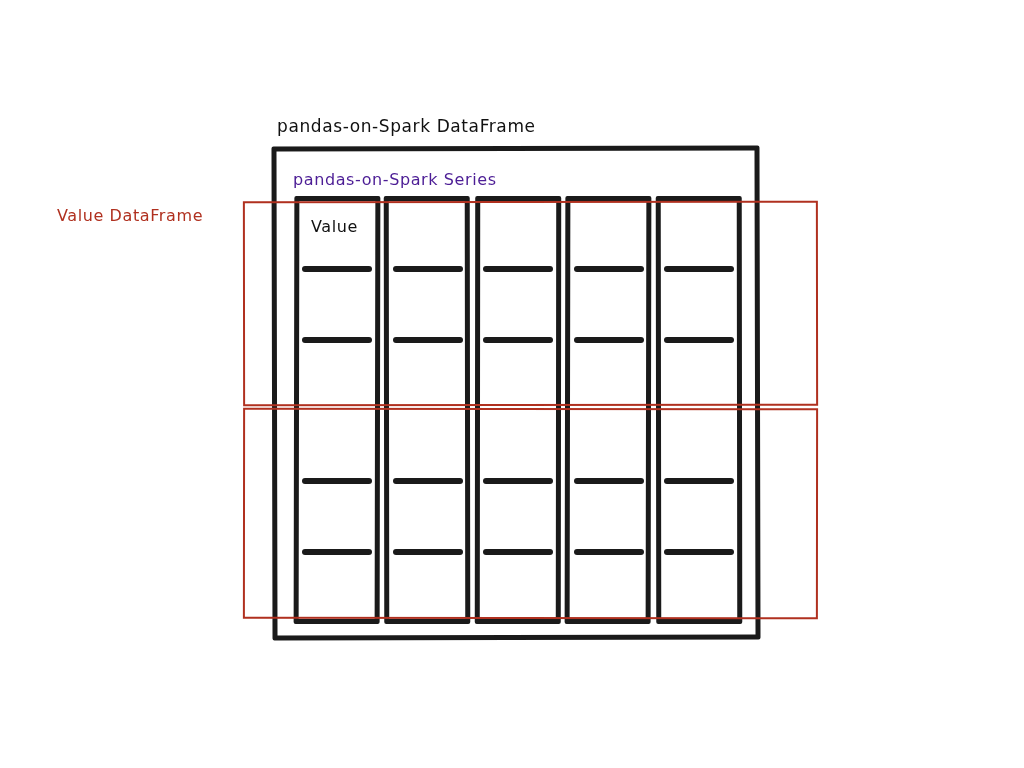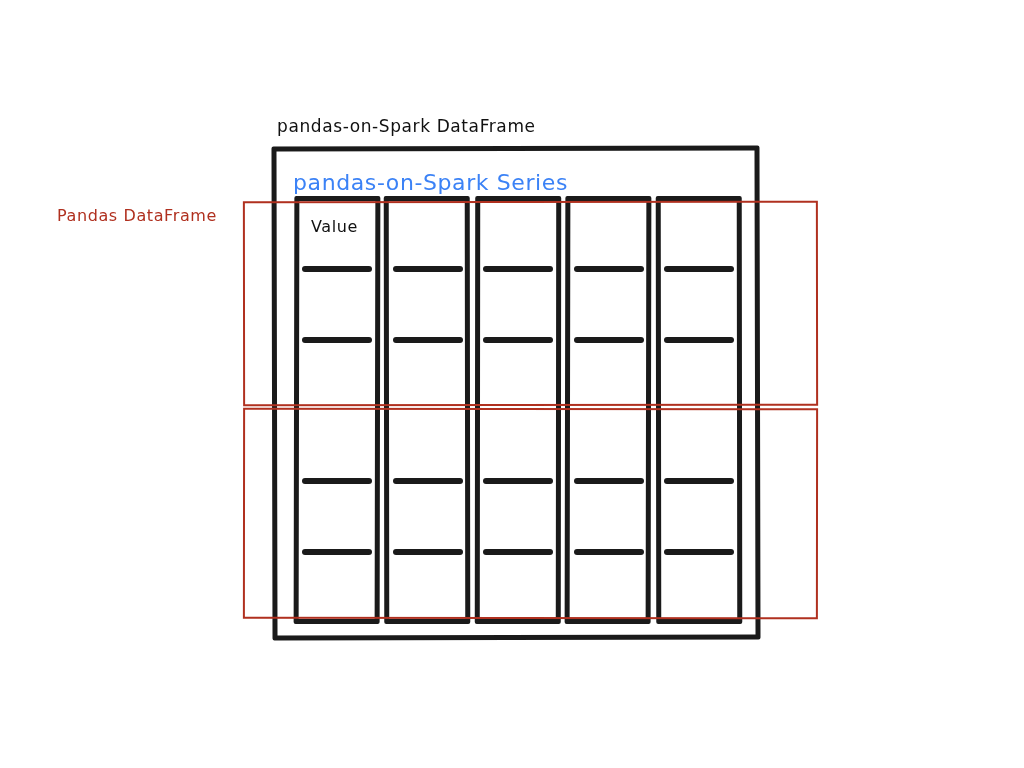--- a/index.html
+++ b/index.html
@@ -29,22 +29,22 @@
   }
   #label-psdf {
     left: 277px;
     top: 116px;
     font-size: 17px;
     color: #111111;
   }
   #label-psseries {
     left: 293px;
     top: 170px;
-    font-size: 22px;
-    color: #3b82f6;
+    font-size: 16px;
+    color: #4c1d95;
   }
   #label-value {
     left: 311px;
     top: 217px;
     font-size: 16px;
     color: #111111;
   }
   #label-pandas-df {
     left: 57px;
     top: 206px;
@@ -125,15 +125,15 @@
 
   <div class="box red-box j3" style="left:243px; top:201px; width:575px; height:205px;"></div>
   <div class="box red-box j4" style="left:243px; top:408px; width:575px; height:211px;"></div>
 
   <div class="label" id="label-psdf">pandas-on-Spark DataFrame</div>
 
   <div class="label" id="label-psseries">pandas-on-Spark Series</div>
 
   <div class="label" id="label-value">Value</div>
 
-  <div class="label" id="label-pandas-df">Pandas DataFrame</div>
+  <div class="label" id="label-pandas-df">Value DataFrame</div>
 
 </div>
 
 </body></html>

